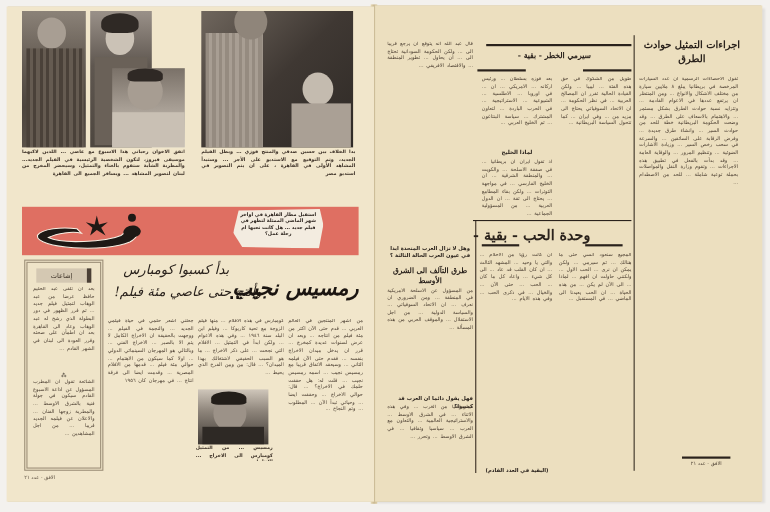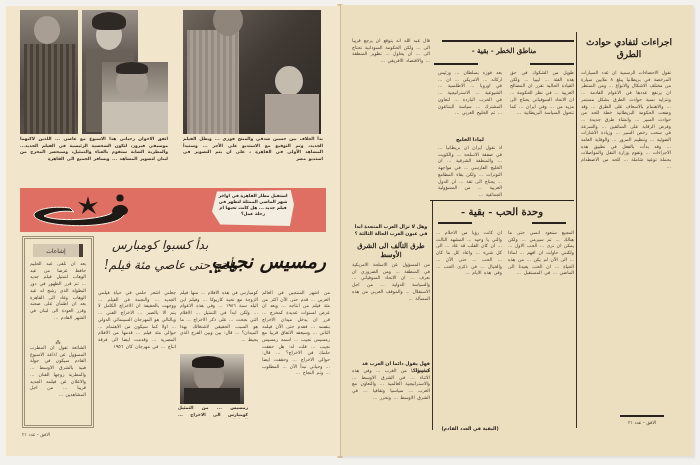--- a/index.html
+++ b/index.html
@@ -61,21 +61,21 @@
 
   #danger-head { position: absolute; left: 434px; top: 38px; width: 140px; height: 30px; }
   .hrule { position: absolute; height: 1.5px; background: #2a221c; }
   #danger-title { position: absolute; left: 0; top: 8px; width: 140px; text-align: center; font-size: 7px; font-weight: bold; font-family: "DejaVu Serif", serif; color: #2a221c; direction: rtl; }
 
   #rcol-b1 { left: 510px; top: 70px; width: 64px; height: 128px; }
   #rcol-b2 { left: 438px; top: 70px; width: 64px; height: 128px; }
   #rcol-c { left: 352px; top: 38px; width: 78px; height: 178px; }
 
   #love-head { position: absolute; left: 430px; top: 200px; width: 144px; height: 28px; }
-  #love-title { position: absolute; left: 0; top: 6px; width: 144px; text-align: center; font-size: 10px; font-weight: bold; font-family: "DejaVu Serif", serif; color: #2a221c; direction: rtl; }
+  #love-title { position: absolute; left: 0; top: 6px; width: 144px; text-align: left; font-size: 13px; font-weight: bold; font-family: "DejaVu Serif", serif; color: #2a221c; direction: rtl; }
   #rcol-d1 { left: 508px; top: 230px; width: 66px; height: 195px; }
   #rcol-d2 { left: 436px; top: 230px; width: 66px; height: 195px; }
   #cont-note { position: absolute; left: 440px; top: 426px; width: 60px; text-align: center; font-size: 4.8px; font-weight: bold; color: #2a221c; direction: rtl; }
 
   #rcol-e-q { position: absolute; left: 352px; top: 224px; width: 78px; font-size: 4.8px; line-height: 6.6px; font-weight: bold; text-align: center; color: #2a221c; direction: rtl; }
   #rcol-e-h { position: absolute; left: 352px; top: 242px; width: 78px; font-size: 6.8px; line-height: 9px; font-weight: bold; text-align: center; color: #2a221c; font-family: "DejaVu Serif", serif; direction: rtl; }
   #rcol-e { left: 352px; top: 262px; width: 78px; height: 78px; }
   #rcol-e-q2 { position: absolute; left: 352px; top: 361px; width: 78px; font-size: 4.8px; line-height: 6.6px; font-weight: bold; color: #2a221c; direction: rtl; text-align: right; }
   #rcol-e2 { left: 352px; top: 368px; width: 78px; height: 60px; }
 </style>
@@ -149,28 +149,28 @@
   <div class="ph-face" style="left:12px;top:2px;width:32px;height:12px;background:#231e1a;border-radius:50% 50% 20% 20%;"></div>
   <div class="ph-body" style="left:4px;top:34px;width:56px;height:16px;background:#2e2925;"></div>
 </div>
 <div id="lcap-5" class="txt caption">رمسيس ... من التمثيل كومبارس الى الاخراج ... الانتاج!</div>
 <div id="folio-left">الافق - عدد ٢١</div>
 
 <div class="vrule" style="left:576px;top:32px;height:396px;"></div>
 <div class="vrule" style="left:432px;top:200px;height:230px;"></div>
 <div class="vrule" style="left:505px;top:70px;height:130px;opacity:0.0;"></div>
 
-<div id="headline-roads">اجراءات لتفادي حوادث الطرق</div>
+<div id="headline-roads">اجراءات التمثيل حوادث الطرق</div>
 <div id="rcol-a-text" class="col txt">تقول الاحصاءات الرسمية ان عدد السيارات المرخصة في بريطانيا يبلغ ٨ ملايين سيارة من مختلف الاشكال والانواع ... ومن المنتظر ان يرتفع عددها في الاعوام القادمة ... وتتزايد نسبة حوادث الطرق بشكل مستمر ... والاهتمام بالاسعاف على الطرق ... وقد وضعت الحكومة البريطانية خطة للحد من حوادث السير ... وانشاء طرق جديدة ... وفرض الرقابة على السائقين ... والسرعة في سحب رخص السير ... وزيادة الاشارات الضوئية ... وتنظيم المرور ... والوقاية العامة ... وقد بدأت بالفعل في تطبيق هذه الاجراءات ... وتقوم وزارة النقل والمواصلات بحملة توعية شاملة ... للحد من الاصطدام ...</div>
 <div id="rule-roads"></div>
 <div id="folio-right">الافق - عدد ٢١</div>
 
 <div id="danger-head">
   <div class="hrule" style="left:8px;top:2px;width:132px;"></div>
-  <div id="danger-title">مناطق الخطر - بقية -</div>
+  <div id="danger-title">سيرمي الخطر - بقية -</div>
   <div class="hrule" style="left:0;top:25px;width:44px;"></div>
   <div class="hrule" style="left:96px;top:25px;width:44px;"></div>
 </div>
 <div id="rcol-b1" class="col txt">طويل من الشكوك في حق هذه الفئة ... ليبيا ... ولكن القيادة الحالية تقرر ان المصالح العربية ... في نظر الحكومة ... ان الاتحاد السوفياتي يحتاج الى مزيد من ... وفي ايران ... كما تتحول السياسة البريطانية ...</div>
 <div class="col" id="rcol-b2">
   <div class="txt" style="height:62px;">بعد فوزه بسلطان ... ورئيس اركانه ... الامريكي ... ان ... في اوروبا ... الاطلسية ... الشيوعية ... الاستراتيجية ... في الحرب الباردة ... لتعاون المشترك ... سياسة البنتاغون ... ثم الخليج العربي ...</div>
   <div style="text-align:center;font-size:5px;font-weight:bold;margin:4px 0 3px;color:#2a221c;direction:rtl;">لماذا الخليج</div>
   <div class="txt" style="height:52px;">اذ تقول ايران ان بريطانيا ... في صفقة الاسلحة ... والكويت ... والمنطقة الشرقية ... ان الخليج الفارسي ... في مواجهة التوترات ... ولكن بقاء المطامع ... يحتاج الى ثقة ... ان الدول العربية ... من المسؤولية الجماعية ...</div>
 </div>
 

